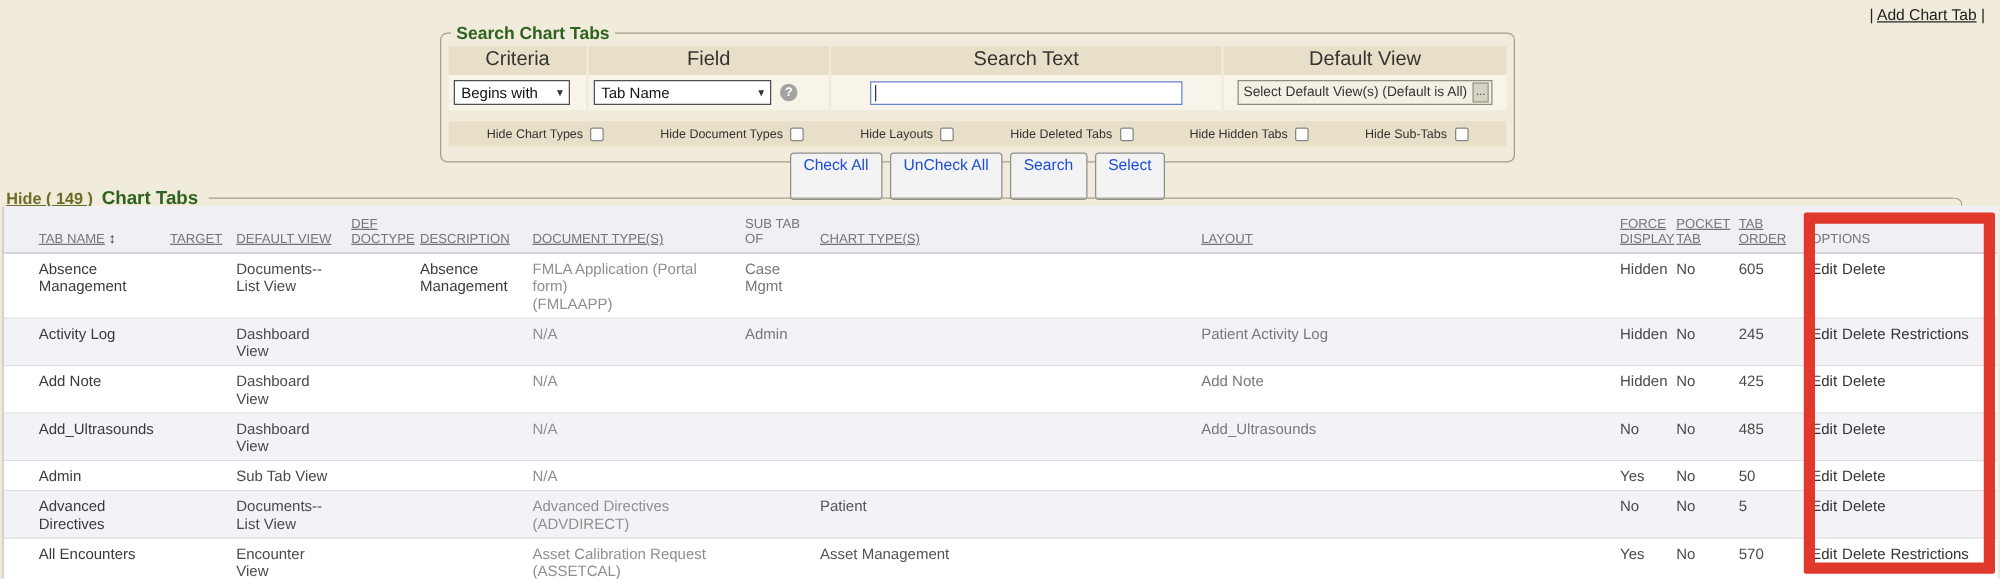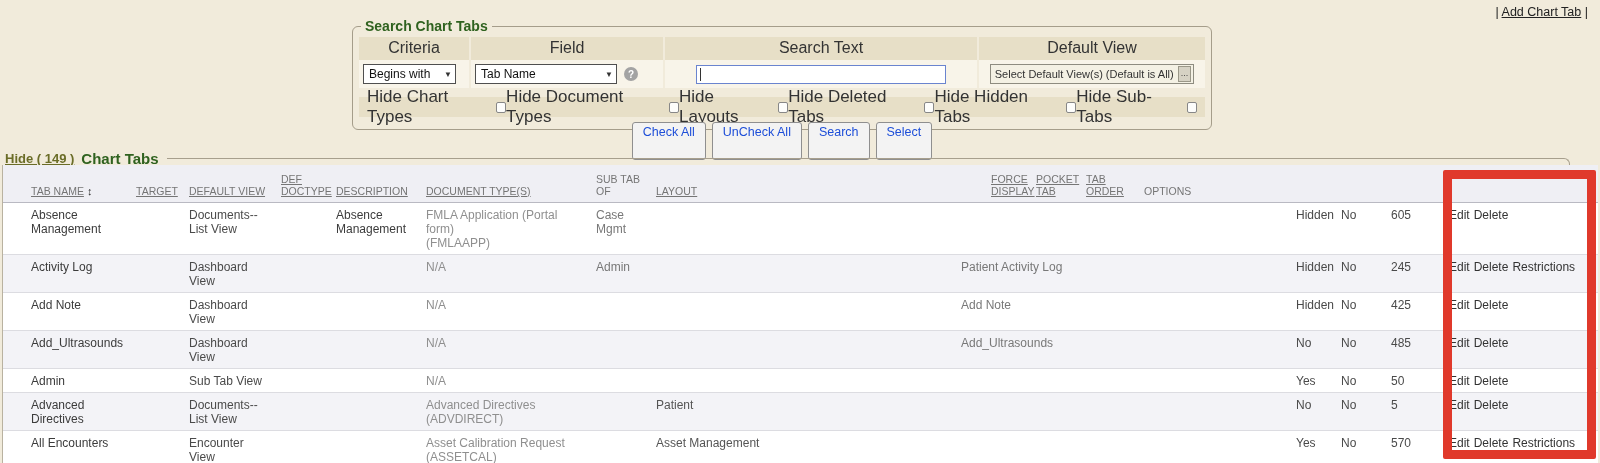--- a/index.html
+++ b/index.html
@@ -53,21 +53,21 @@
   }
   .dv-button .more {
     display:inline-block; background:#d6d2c4; border:1px solid #9a9788;
     font-size:9px; line-height:9px; padding:2px 2px 3px; margin-left:4px; color:#444;
   }
 
   .sc-band {
     margin-top:9px; background:#e7dfc7; height:20px;
     display:flex; align-items:center; justify-content:space-around; padding:0 8px;
   }
-  .cb-item { display:inline-flex; align-items:center; font-size:17px; color:#333; }
+  .cb-item { display:inline-flex; font-size:10px; color:#333; }
   .cb-box { width:11px; height:11px; border:1px solid #878787; background:#fdfdfb; border-radius:2px; margin-left:6px; }
 
   .sc-btns { margin-top:5px; display:flex; justify-content:center; gap:6px; }
   .btn {
     background:#f3f3f3; border:1px solid #8f8f8f; border-radius:3px;
     padding:2px 10px 20px; font-size:12.5px; color:#1d4ed8; cursor:pointer;
     font-family:"Liberation Sans","DejaVu Sans",sans-serif;
   }
 
   
@@ -204,20 +204,21 @@
   <div class="thead">
       <div class="th col-tab_name"><span class="th-link">TAB NAME</span><span class="sort-icon">↕</span></div>
       <div class="th col-target"><span class="th-link">TARGET</span></div>
       <div class="th col-default_view"><span class="th-link">DEFAULT VIEW</span></div>
       <div class="th col-def_doctype"><span class="th-link">DEF
 DOCTYPE</span></div>
       <div class="th col-description"><span class="th-link">DESCRIPTION</span></div>
       <div class="th col-document_types"><span class="th-link">DOCUMENT TYPE(S)</span></div>
       <div class="th col-sub_tab_of"><span class="th-plain">SUB TAB
 OF</span></div>
+      <div class="th col-chart_types"><span class="th-link">CHART TYPE(S)</span></div>
       <div class="th col-layout"><span class="th-link">LAYOUT</span></div>
       <div class="th col-force_display"><span class="th-link">FORCE
 DISPLAY</span></div>
       <div class="th col-pocket_tab"><span class="th-link">POCKET
 TAB</span></div>
       <div class="th col-tab_order"><span class="th-link">TAB
 ORDER</span></div>
       <div class="th col-options"><span class="th-plain">OPTIONS</span></div>
     </div>
   <div>

